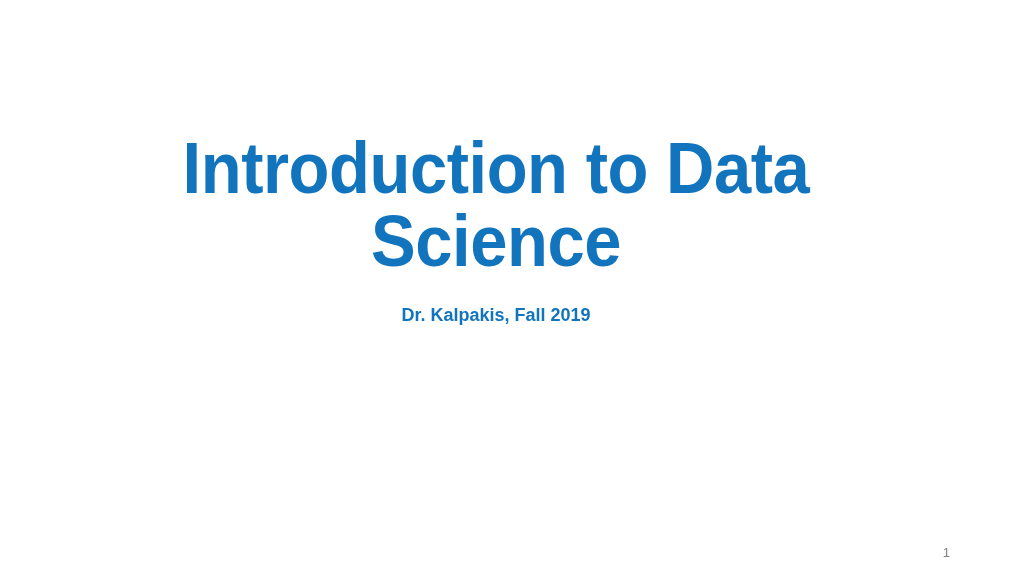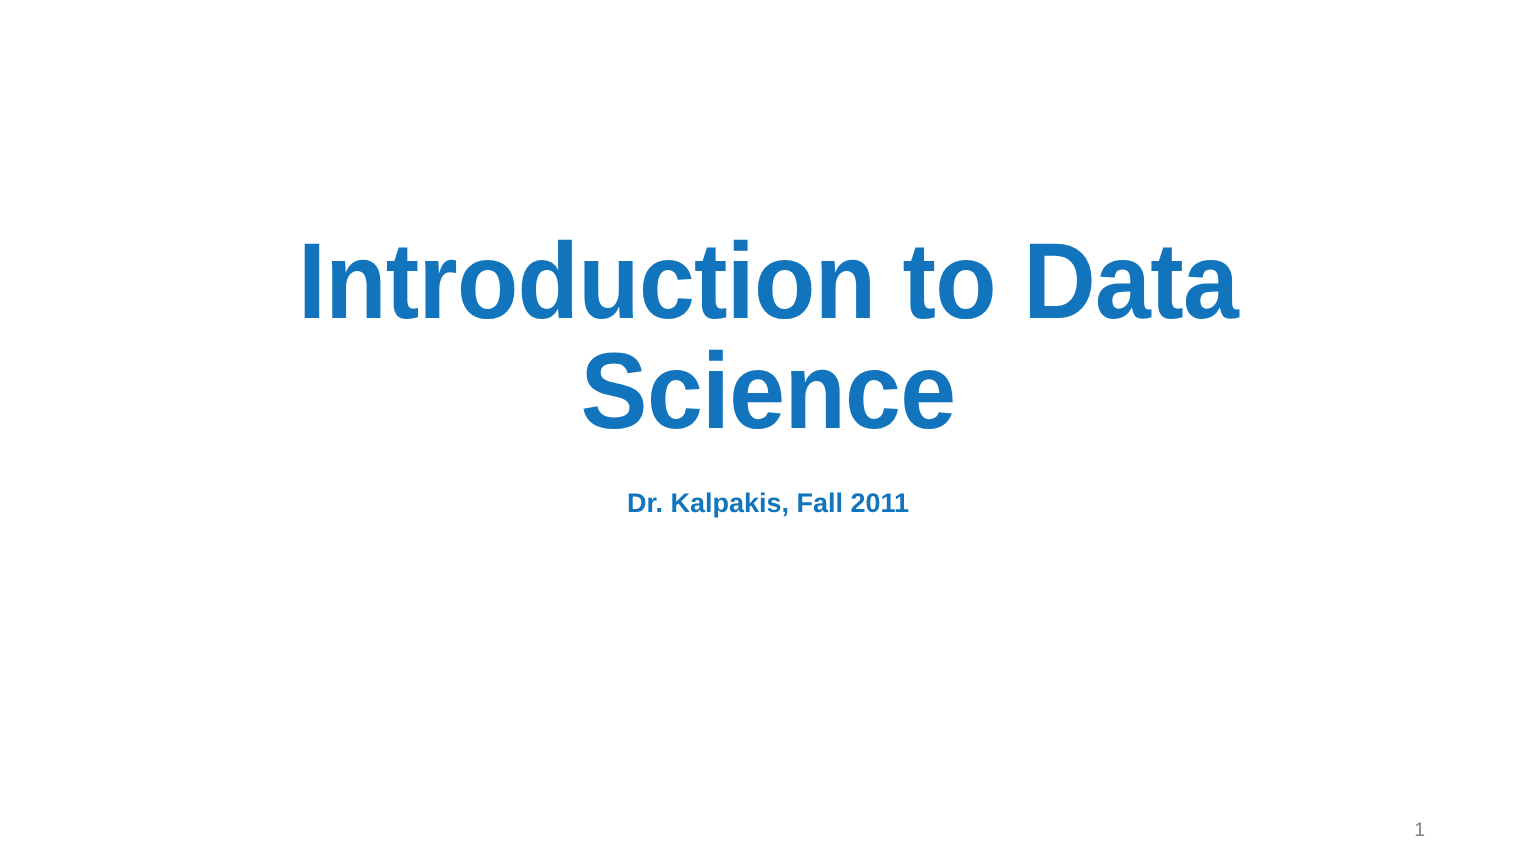--- a/index.html
+++ b/index.html
@@ -19,25 +19,24 @@
     width: 1024px;
     height: 575px;
     background: #ffffff;
     overflow: hidden;
     box-sizing: border-box;
   }
 
   
   .title-block {
     position: absolute;
-    left: 120px;
+    left: 104px;
     top: 132px;
     width: 784px;
     text-align: center;
-    margin-top: 20px;
   }
 
   .slide-title {
     margin: 0;
     font-family: "Liberation Sans", sans-serif;
     font-size: 72px;
     font-weight: 700;
     line-height: 1.02;
     letter-spacing: -0.5px;
     color: #1174bd;
@@ -73,18 +72,18 @@
     user-select: none;
   }
 </style>
 </head>
 <body>
 
 <div class="slide">
 
   <div class="title-block">
     <h1 class="slide-title">Introduction to Data Science</h1>
-    <p class="slide-subtitle">Dr. Kalpakis, Fall 2011</p>
+    <p class="slide-subtitle">Dr. Kalpakis, Fall 2019</p>
   </div>
 
   <div class="page-number">1</div>
 
 </div>
 
 </body></html>

